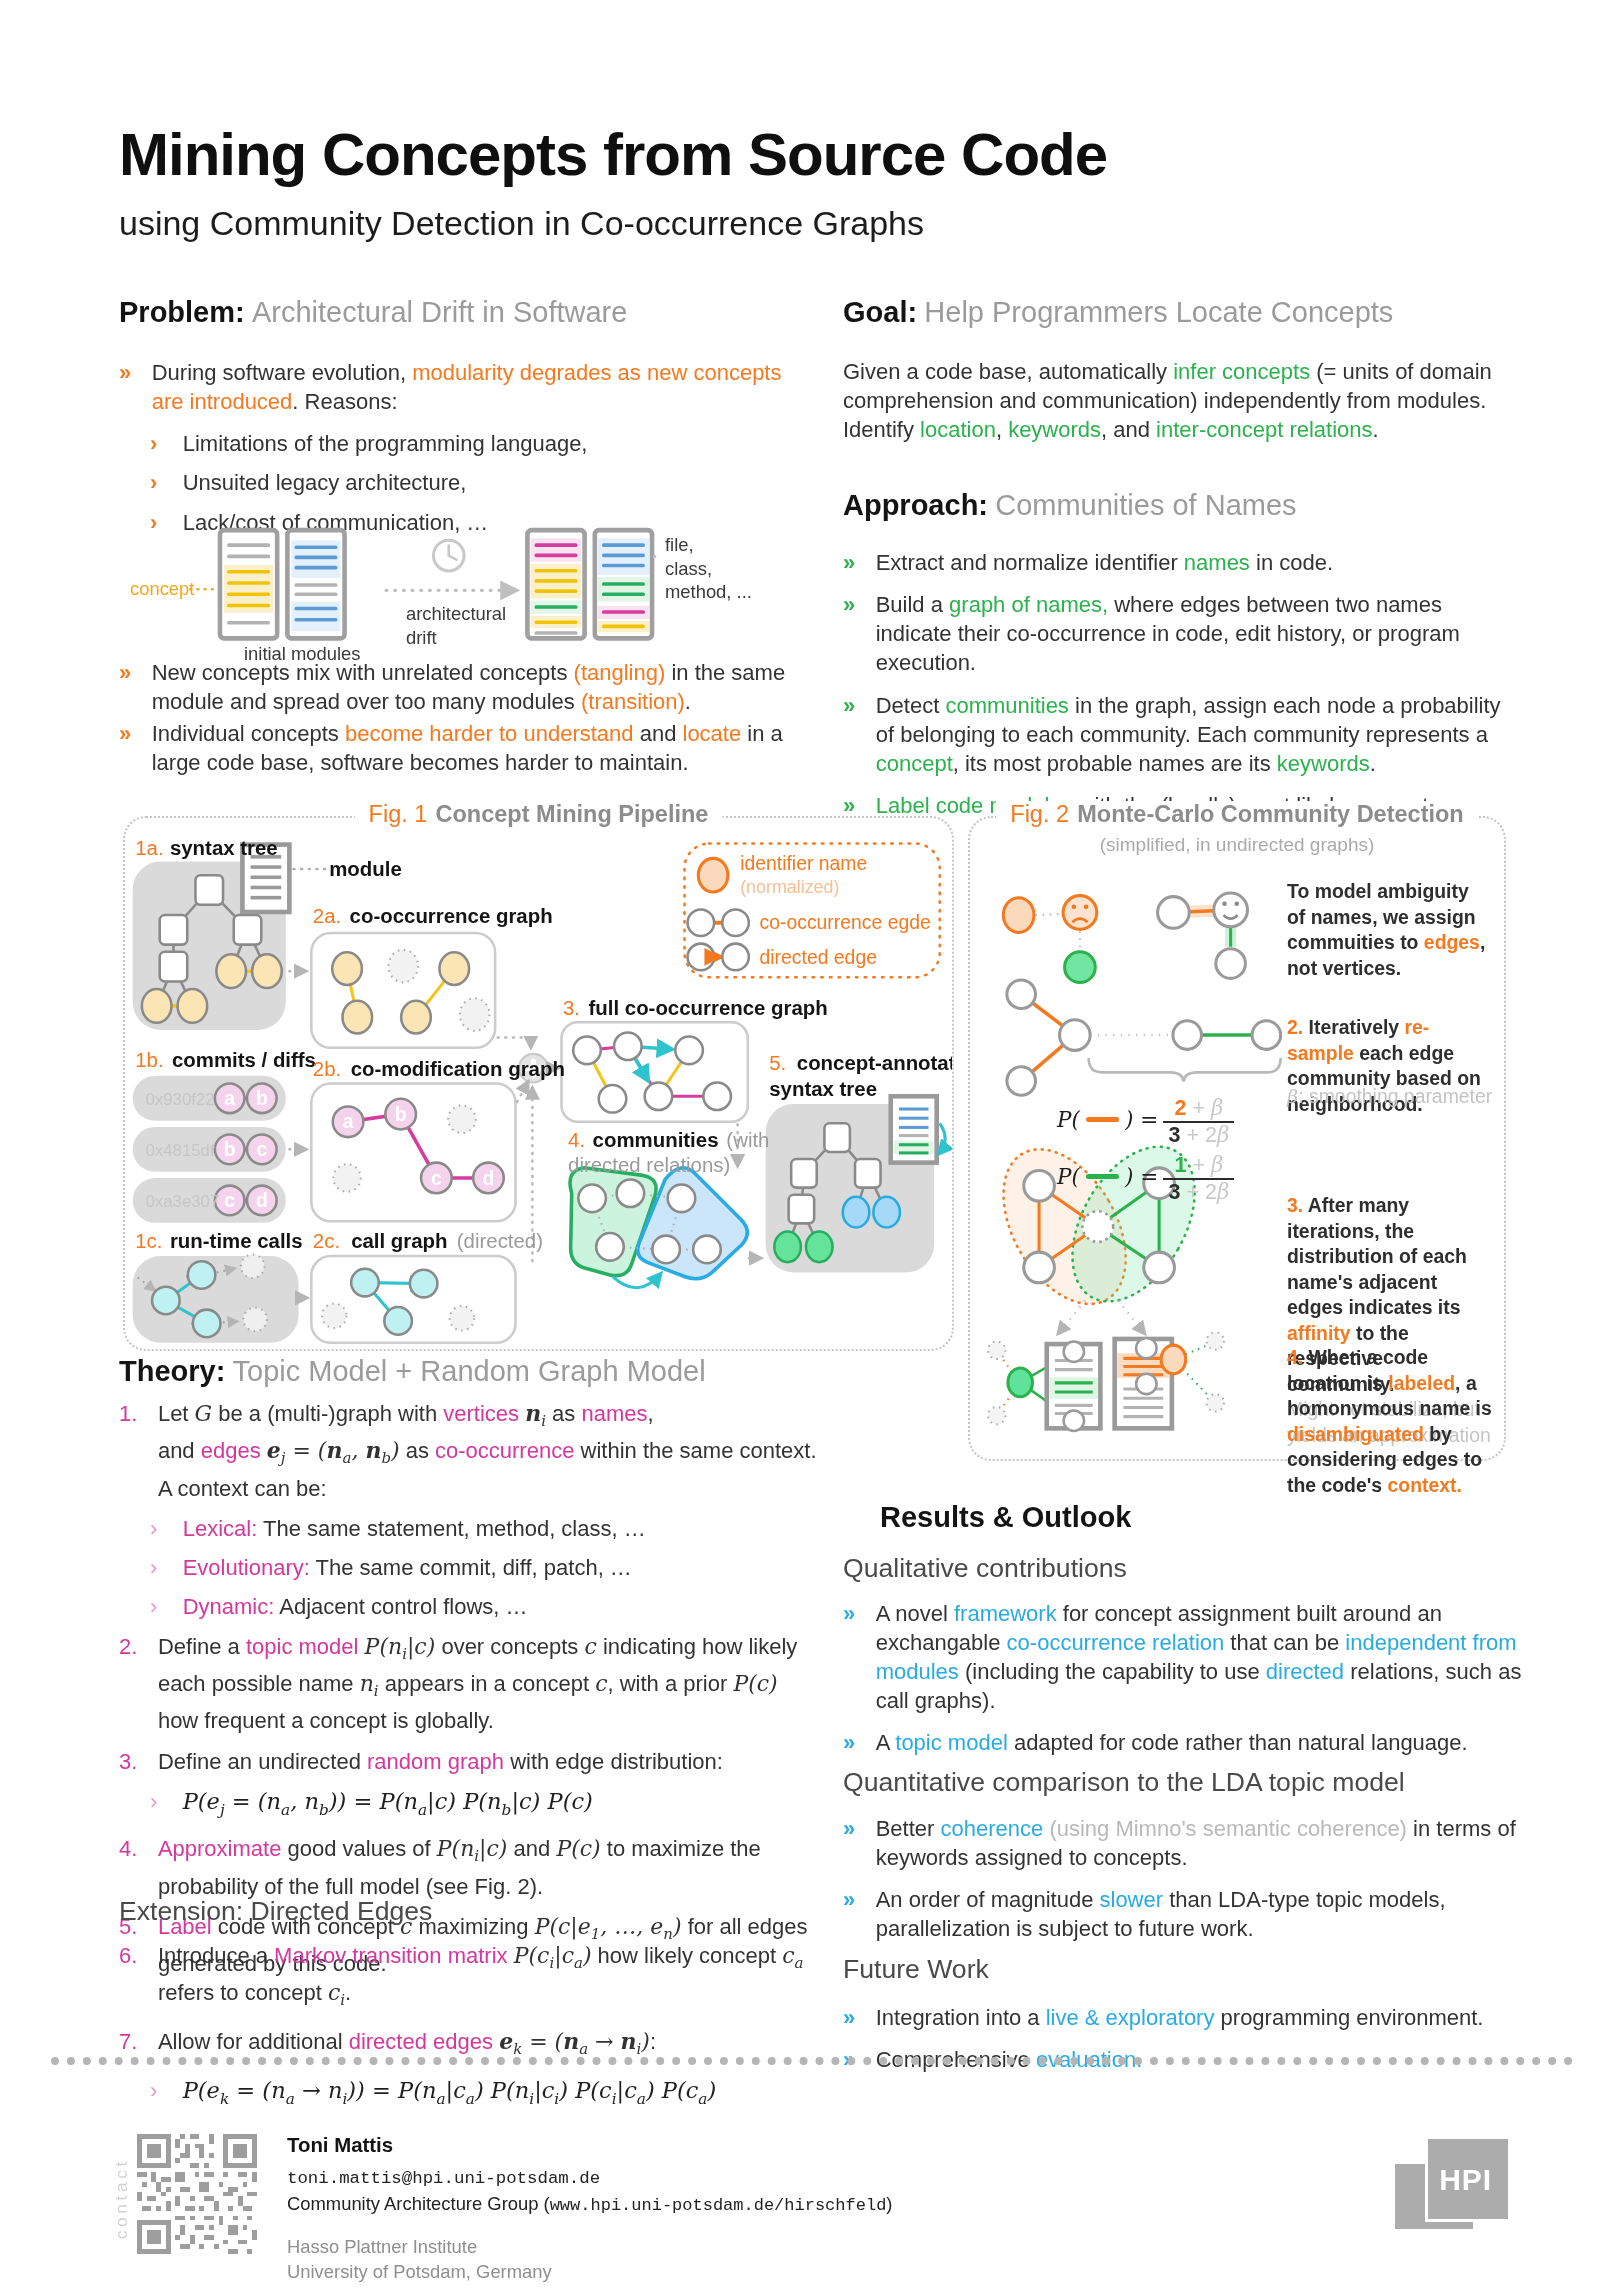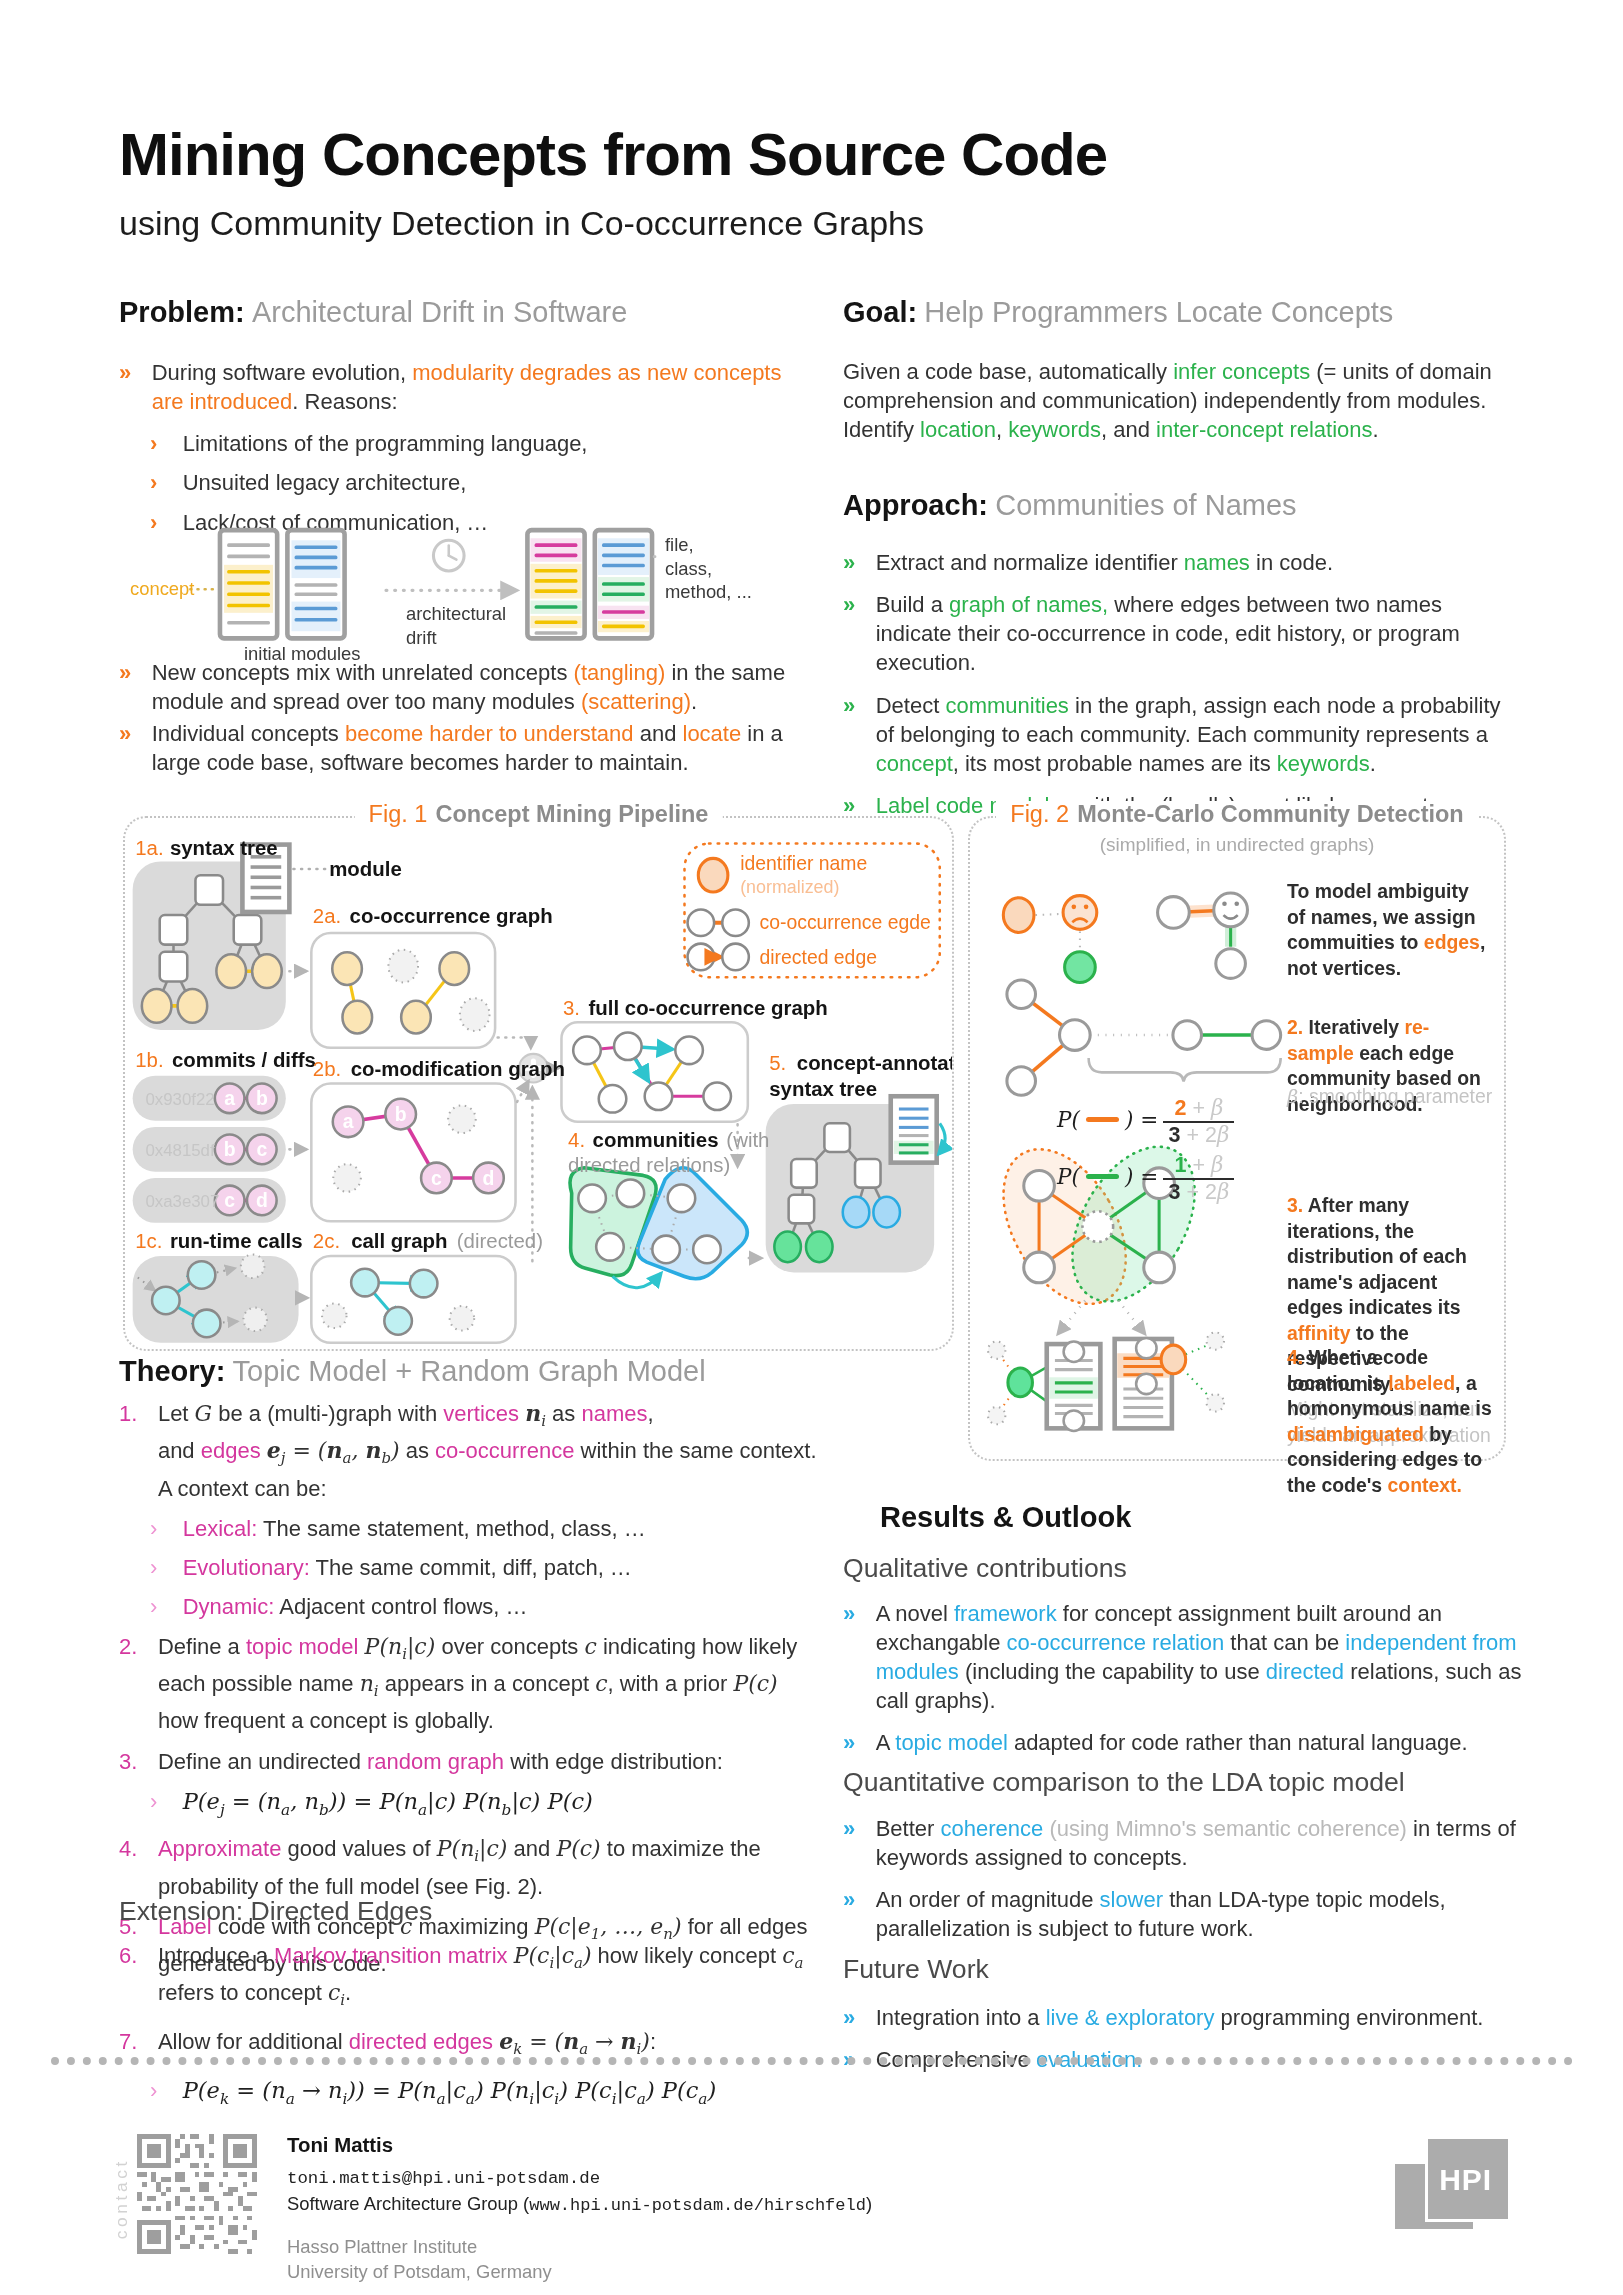--- a/index.html
+++ b/index.html
@@ -191,21 +191,21 @@
       <div>file,</div>
       <div>class,</div>
       <div>method, ...</div>
     </div>
     <div class="dlab gray" style="left:116px;top:116px;">initial modules</div>
   </div>
 
   <div class="abs" style="left:119px;top:658px;width:697px;">
     <div class="bul">
       <span class="mk o">»</span>
-      <div class="bt">New concepts mix with unrelated concepts <span class="o">(tangling)</span> in the same module and spread over too many modules <span class="o">(scattering)</span>.</div>
+      <div class="bt">New concepts mix with unrelated concepts <span class="o">(tangling)</span> in the same module and spread over too many modules <span class="o">(transition)</span>.</div>
     </div>
   </div>
   <div class="abs" style="left:119px;top:719px;width:697px;">
     <div class="bul">
       <span class="mk o">»</span>
       <div class="bt">Individual concepts <span class="o">become harder to understand</span> and <span class="o">locate</span> in a large code base, software becomes harder to maintain.</div>
     </div>
   </div>
 
   <div class="abs h2" style="left:843px;top:296px;">
@@ -857,21 +857,21 @@
           <rect x="16" y="23" width="1" height="1"></rect>
         <rect x="19" y="24" width="2" height="1"></rect>
           <rect x="23" y="24" width="1" height="1"></rect>
       </g>
     </svg>
   </div>
 
   <div class="abs" style="left:287px;top:2134px;">
     <div class="fname">Toni Mattis</div>
     <div class="femail">toni.mattis@hpi.uni-potsdam.de</div>
-    <div class="fgroup"><span>Software Architecture Group (</span><span class="mono">www.hpi.uni-potsdam.de/hirschfeld</span><span>)</span></div>
+    <div class="fgroup"><span>Community Architecture Group (</span><span class="mono">www.hpi.uni-potsdam.de/hirschfeld</span><span>)</span></div>
     <div class="finst" style="margin-top:18.4px;">Hasso Plattner Institute</div>
     <div class="finst">University of Potsdam, Germany</div>
   </div>
 
   <div class="abs" style="left:1395px;top:2136px;width:117px;height:117px;">
     <div class="hpi-back"></div>
     <div class="hpi-front">
       <span>HPI</span>
     </div>
   </div>

